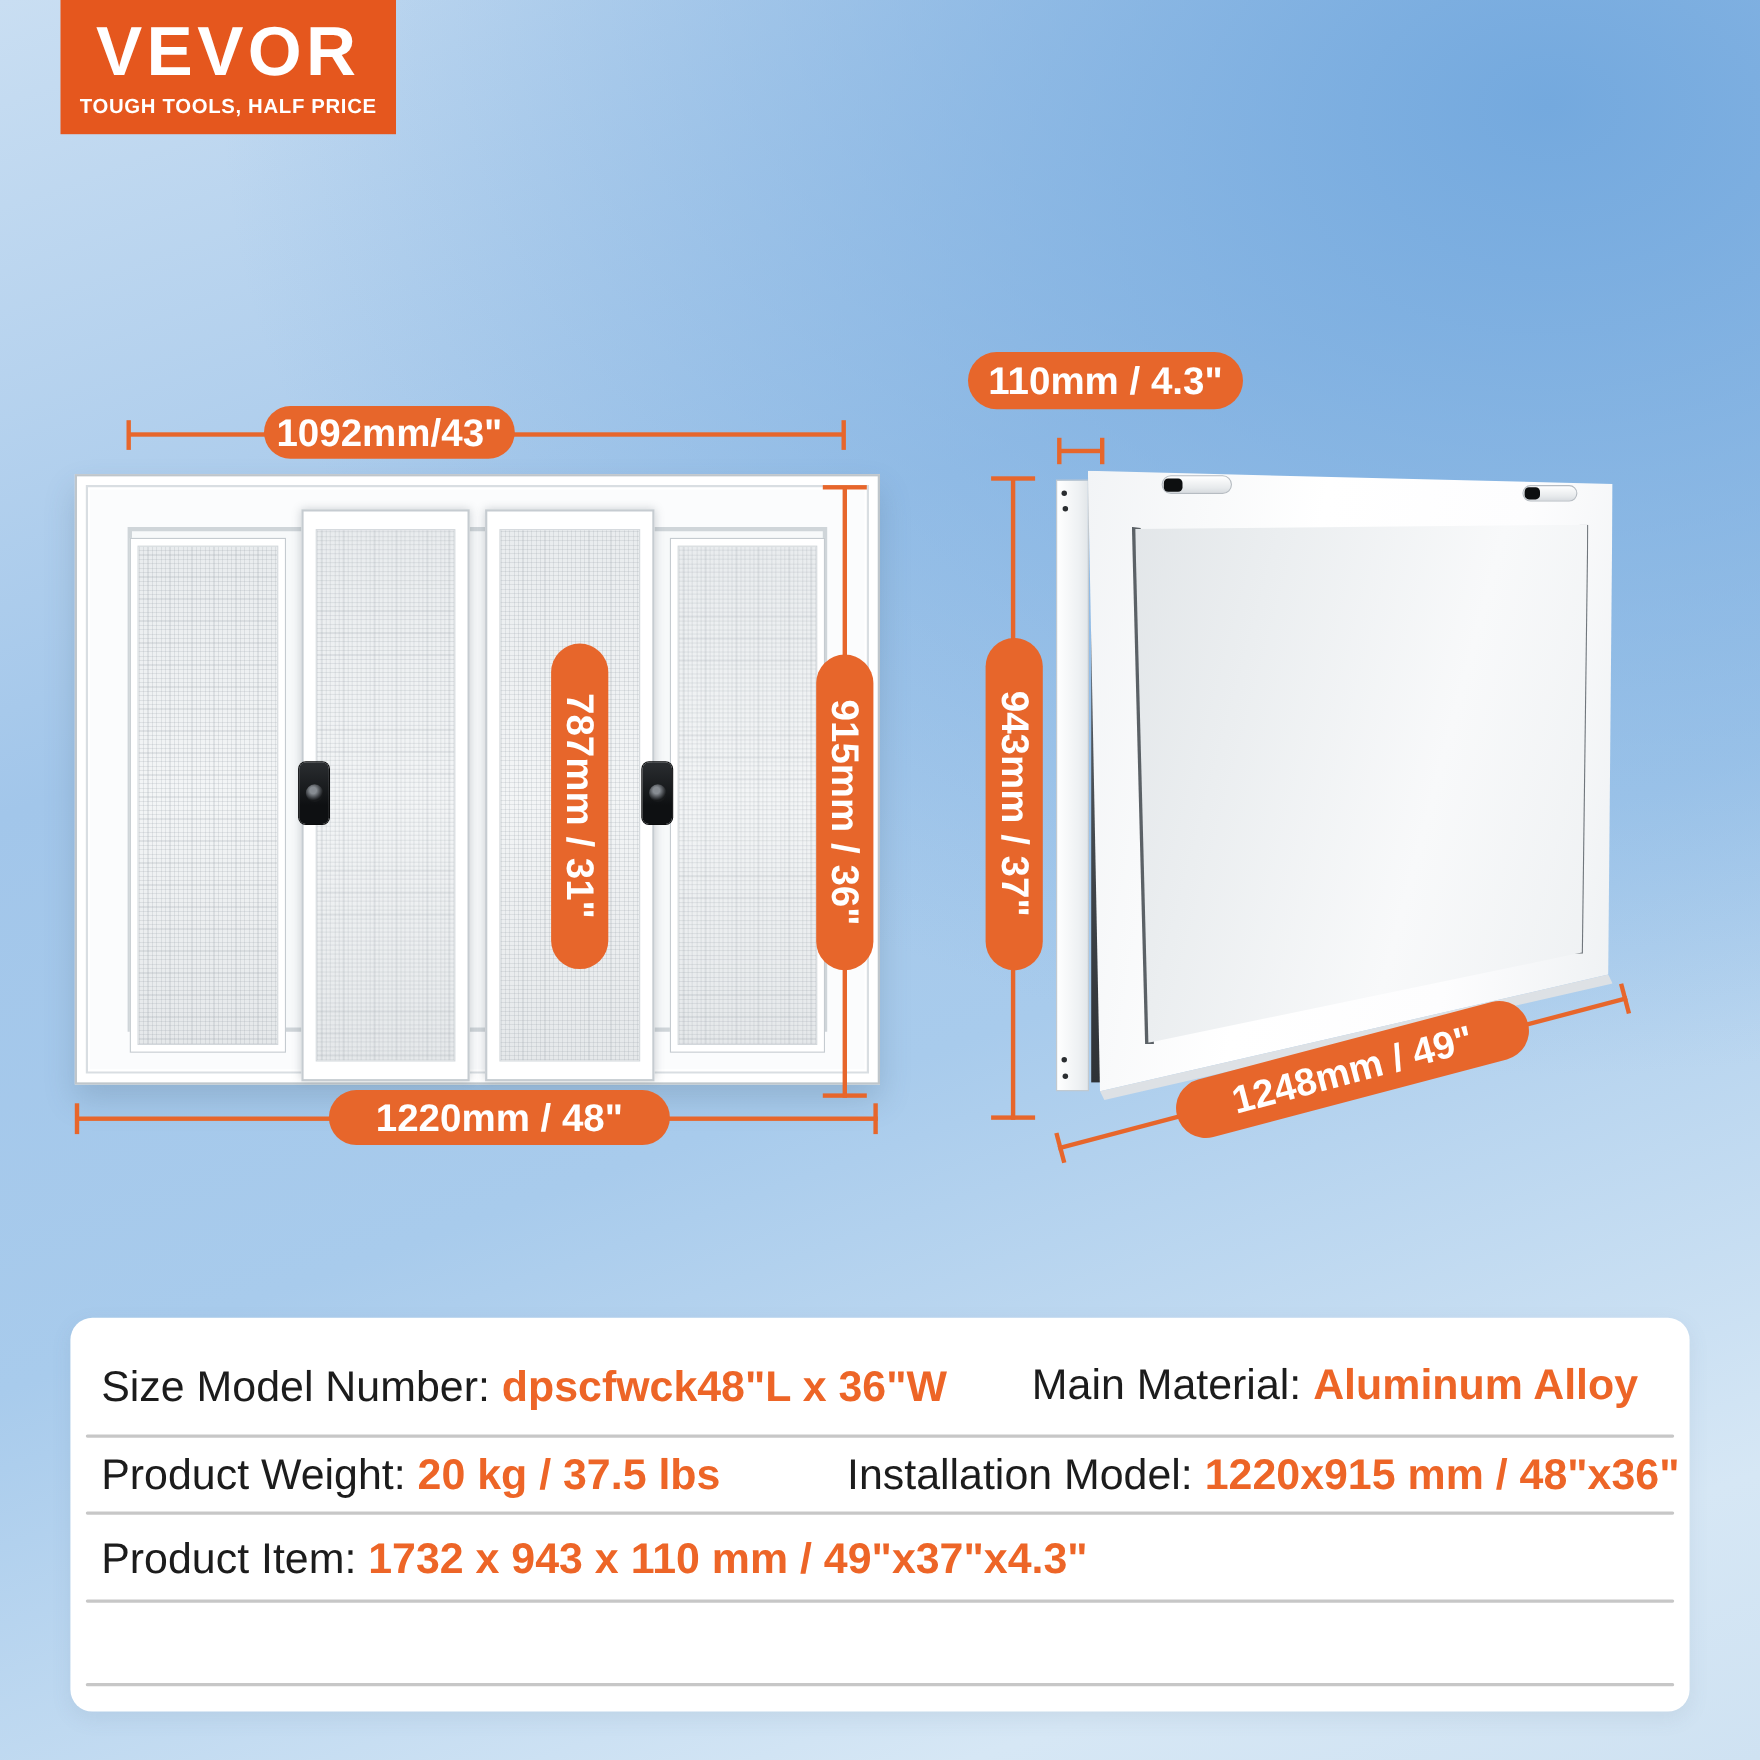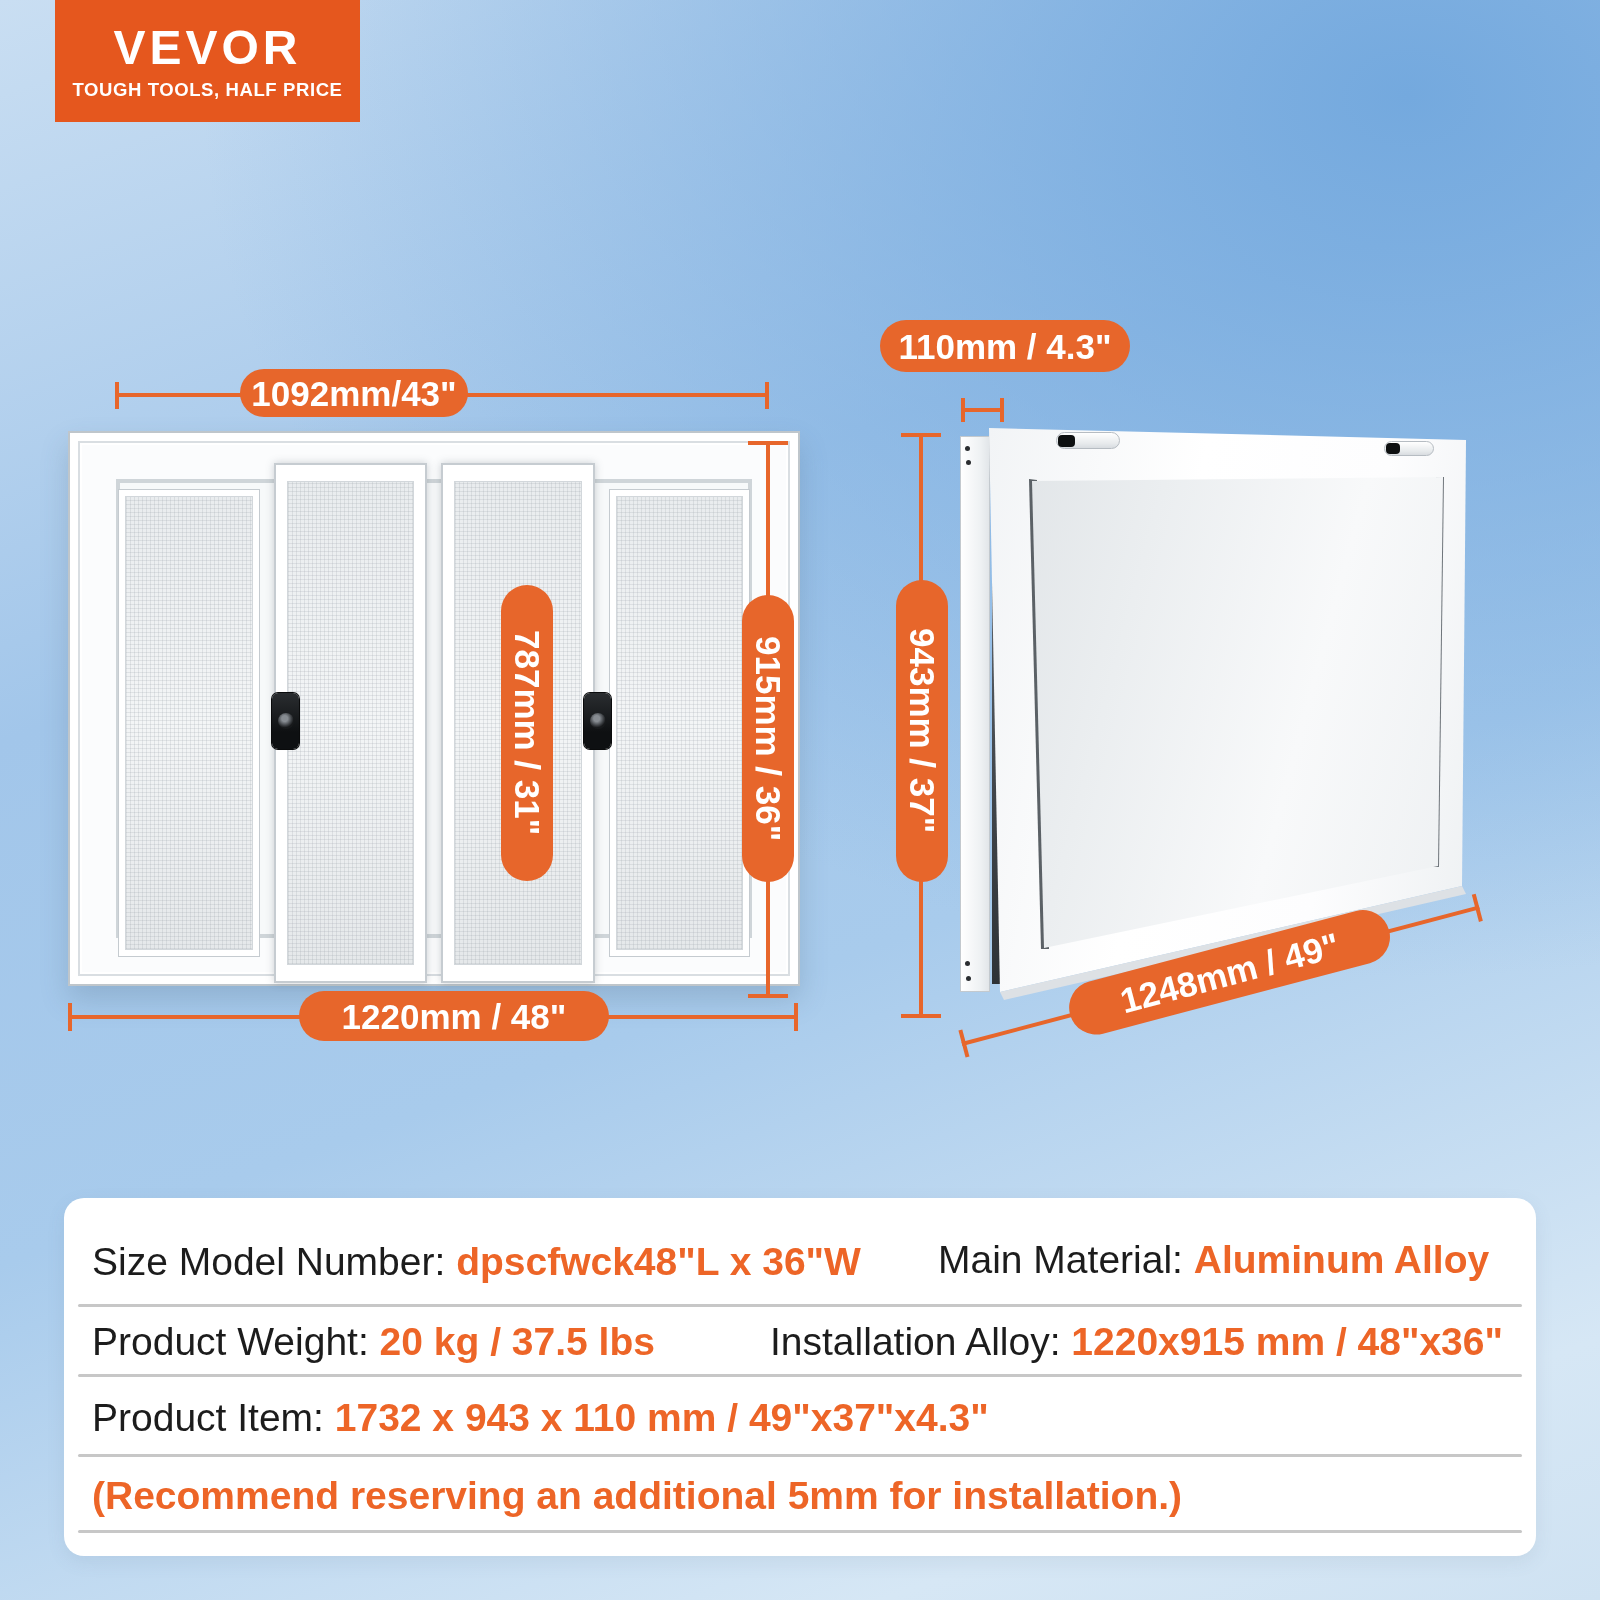--- a/index.html
+++ b/index.html
@@ -10,21 +10,21 @@
       radial-gradient(130% 95% at 88% 6%, #74a9de 0%, rgba(116,169,222,0) 58%),
       linear-gradient(160deg,#c9def2 0%, #a2c6ea 34%, #a8cbec 58%, #d6e7f5 88%, #cfe2f2 100%);
   }
   
   .logo{
     position:absolute;left:55px;top:0;width:305px;height:122px;
     background:var(--logo,#e5571e);
     display:flex;flex-direction:column;align-items:center;justify-content:center;
     color:#fff;
   }
-  .logo .brand{font-size:48px;font-weight:800;letter-spacing:4px;line-height:1;margin-top:2px;}
+  .logo .brand{font-size:63px;font-weight:800;letter-spacing:4px;line-height:1;margin-top:2px;}
   .logo .tagline{font-size:18.5px;font-weight:700;letter-spacing:.6px;margin-top:7px;white-space:nowrap;}
 
   
   .dline,.tick{position:absolute;background:var(--accent,#e7662b);}
   .pill{
     position:absolute;background:var(--accent,#e7662b);color:#fff;
     display:flex;align-items:center;justify-content:center;
     font-weight:700;font-size:35px;line-height:1;white-space:nowrap;
     border-radius:28px;z-index:6;
   }
@@ -184,26 +184,25 @@
     </div>
     <div class="spec-line" style="left:874px;top:42px;">
       <span class="lbl">Main Material: </span><span class="val">Aluminum Alloy</span>
     </div>
     <div class="divider" style="top:106px;"></div>
 
     <div class="spec-line" style="left:28px;top:124px;">
       <span class="lbl">Product Weight: </span><span class="val">20 kg / 37.5 lbs</span>
     </div>
     <div class="spec-line" style="left:706px;top:124px;">
-      <span class="lbl">Installation Alloy: </span><span class="val">1220x915 mm / 48"x36"</span>
+      <span class="lbl">Installation Model: </span><span class="val">1220x915 mm / 48"x36"</span>
     </div>
     <div class="divider" style="top:176px;"></div>
 
     <div class="spec-line" style="left:28px;top:200px;">
       <span class="lbl">Product Item: </span><span class="val">1732 x 943 x 110 mm / 49"x37"x4.3"</span>
     </div>
     <div class="divider" style="top:256px;"></div>
 
-    <div class="spec-line note" style="left:28px;top:278px;">(Recommend reserving an additional 5mm for installation.)</div>
     <div class="divider" style="top:332px;"></div>
   </div>
 
 </div>
 
 </body></html>

